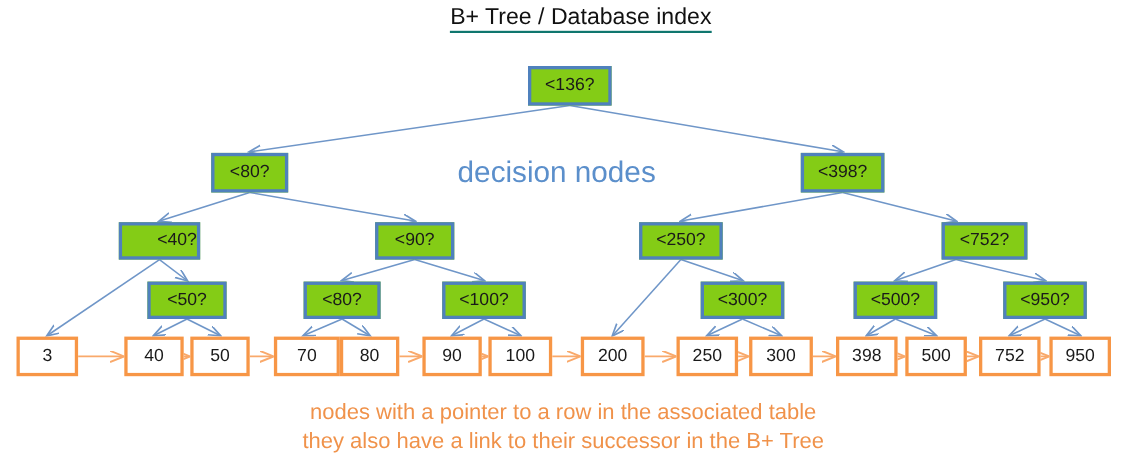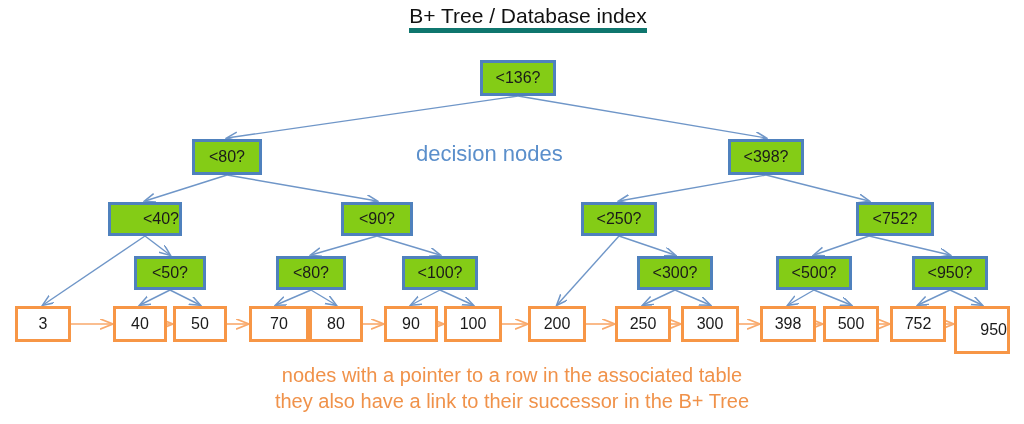--- a/index.html
+++ b/index.html
@@ -27,21 +27,21 @@
     position: absolute;
     left: 0;
     top: 4px;
     width: 1024px;
     text-align: center;
     font-size: 21px;
     color: #111111;
     font-family: "Liberation Sans", sans-serif;
   }
   .title span {
-    border-bottom: 5px solid #0f766e;
+    border-bottom: 2px solid #0f766e;
     padding-bottom: 1px;
     margin-left: 32px;
   }
   .dnode {
     position: absolute;
     box-sizing: border-box;
     border: 3px solid #4F81BD;
     background: #84cc16;
     color: #1a1a1a;
     font-size: 16px;
@@ -58,21 +58,21 @@
     color: #1a1a1a;
     font-size: 16px;
     display: flex;
     align-items: center;
     justify-content: center;
     z-index: 3;
   }
   .annot-decision {
     position: absolute;
     color: #5B8FCB;
-    font-size: 22px;
+    font-size: 27px;
     white-space: nowrap;
     z-index: 2;
   }
   .caption {
     position: absolute;
     left: 0;
     top: 362px;
     width: 1024px;
     text-align: center;
     color: #F0924A;
@@ -217,21 +217,21 @@
       </div>
       <div class="leaf" style="left: 760px; top: 306px; width: 56px; height: 36px;">
         <span>398</span>
       </div>
       <div class="leaf" style="left: 823px; top: 306px; width: 56px; height: 36px;">
         <span>500</span>
       </div>
       <div class="leaf" style="left: 890px; top: 306px; width: 56px; height: 36px;">
         <span>752</span>
       </div>
-      <div class="leaf" style="left: 954px; top: 306px; width: 56px; height: 48px; justify-content: flex-end;">
+      <div class="leaf" style="left: 954px; top: 306px; width: 56px; height: 36px;">
         <span>950</span>
       </div>
     </div>
 
   <div class="annot-decision" id="decision-label" style="left: 416px; top: 141px;">decision nodes</div>
 
   <div class="caption">
     <div>nodes with a pointer to a row in the associated table</div>
     <div>they also have a link to their successor in the B+ Tree</div>
   </div>

